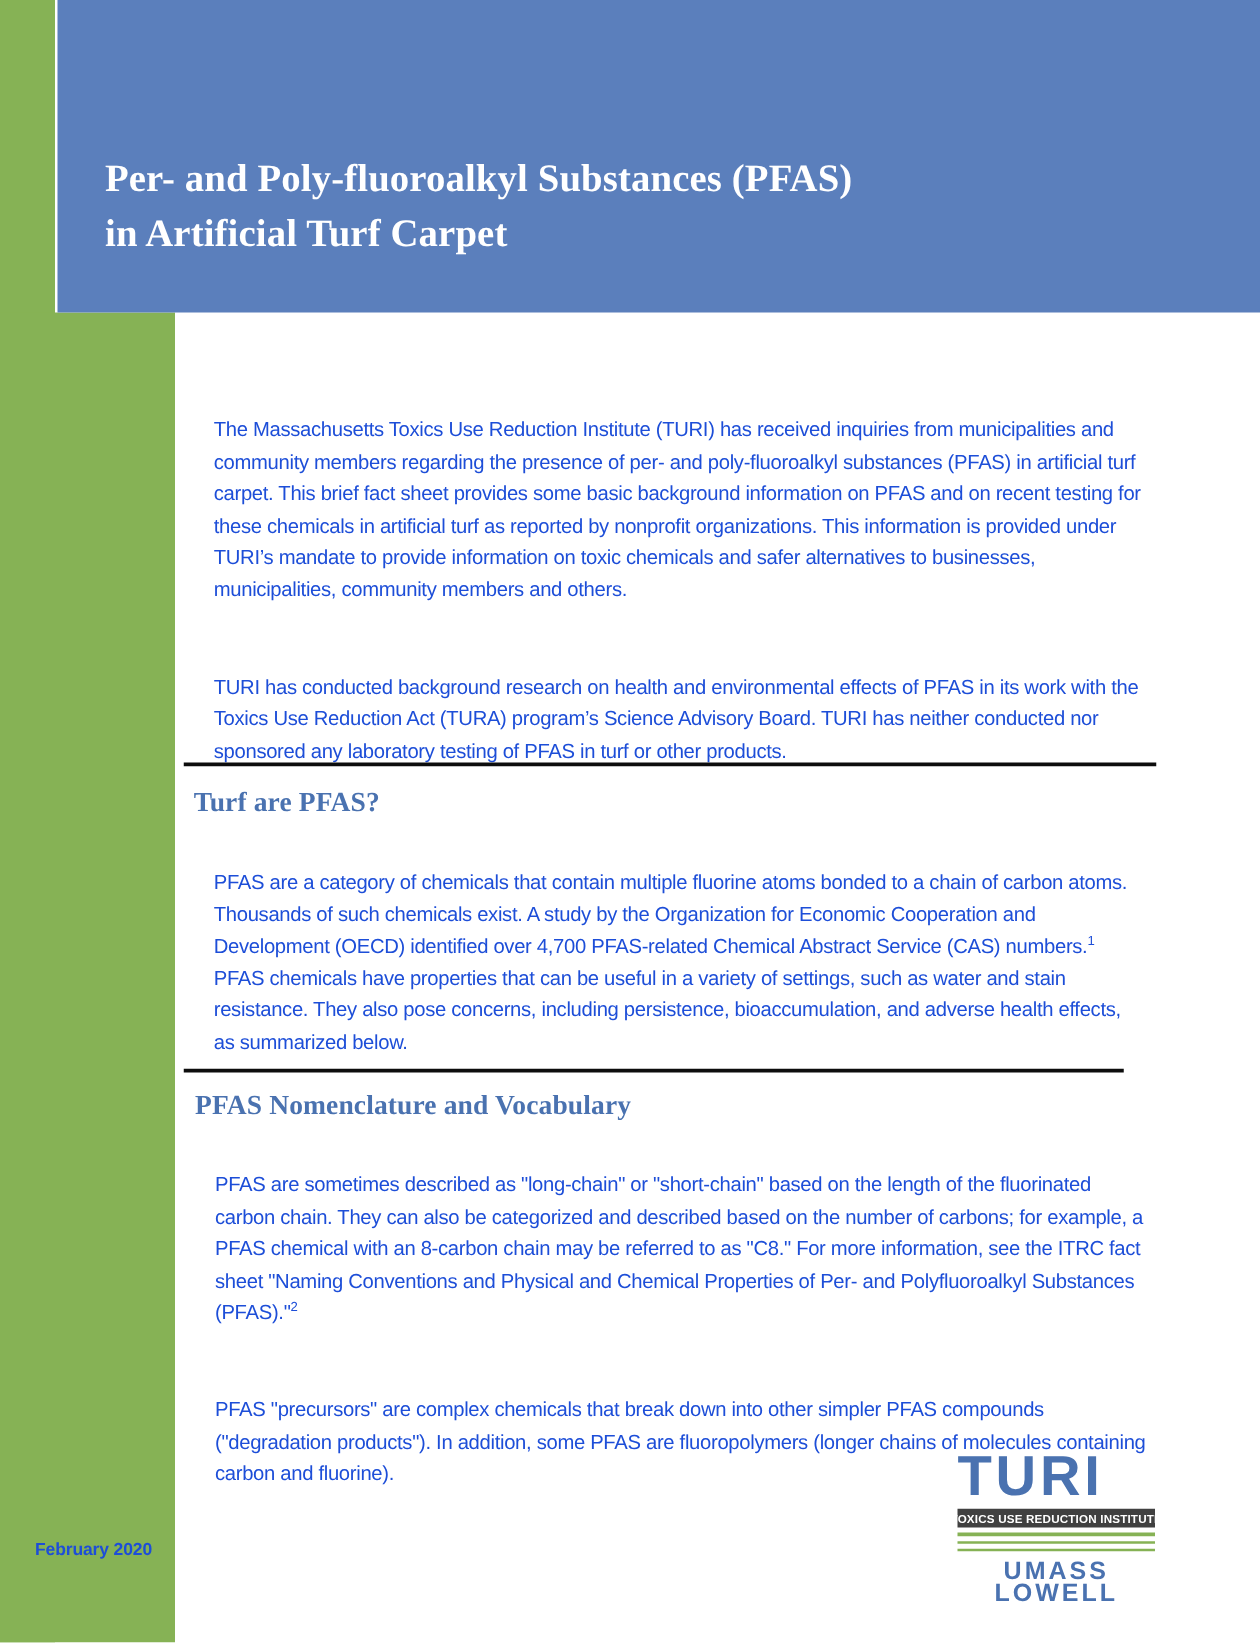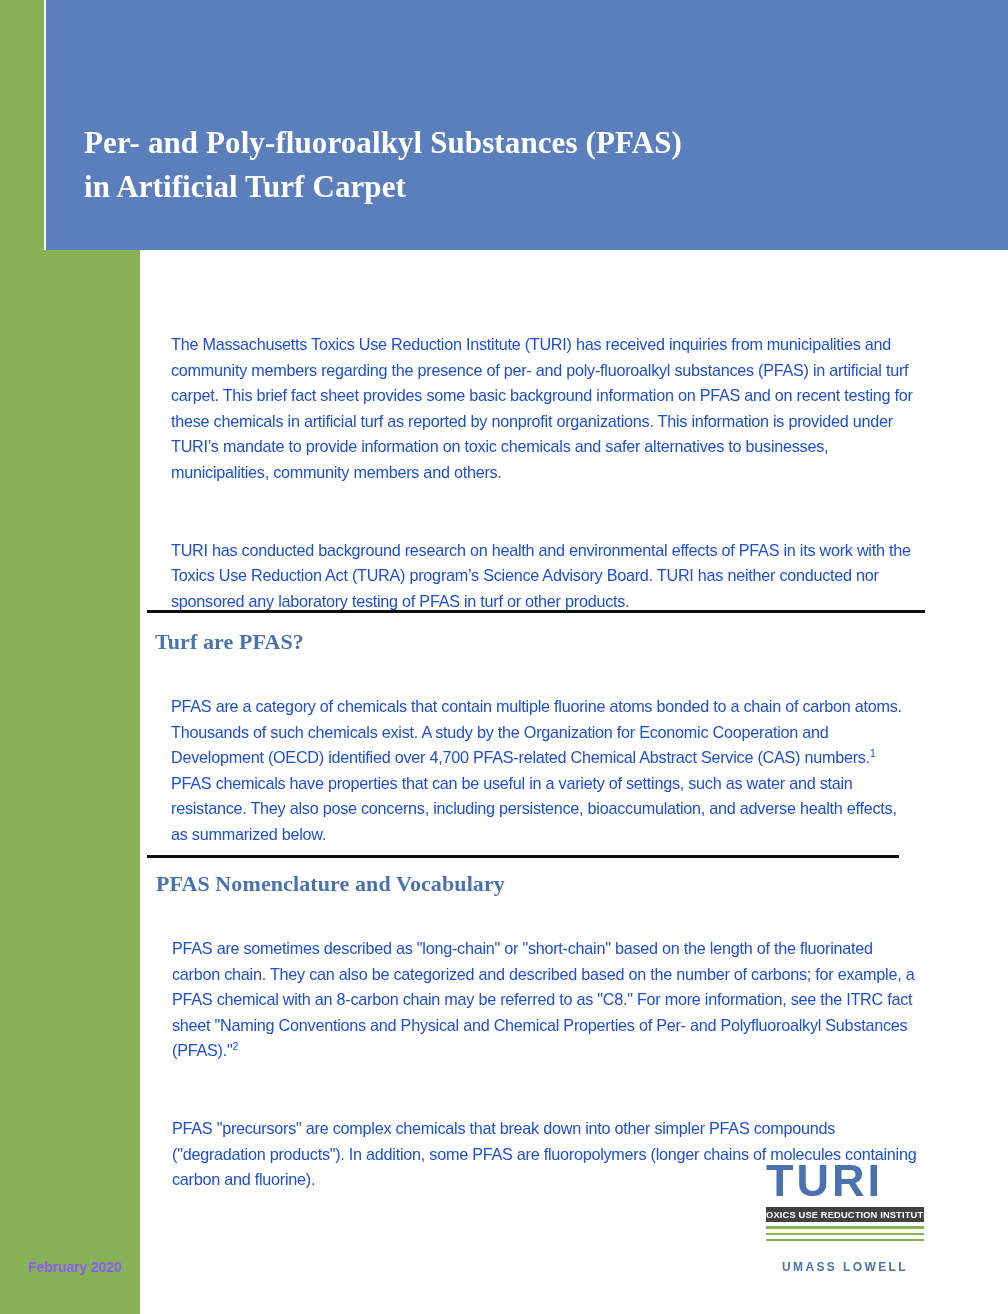--- a/index.html
+++ b/index.html
@@ -100,22 +100,22 @@
   .block-intro   { position: absolute; left: 155px; top: 294px; width: 778px; }
   .block-rule1   { position: absolute; left: 147px; top: 610px; }
   .block-what    { position: absolute; left: 155px; top: 628px; width: 778px; }
   .block-rule2   { position: absolute; left: 147px; top: 855px; }
   .block-nom     { position: absolute; left: 156px; top: 870px; width: 778px; }
 
   
   .footer-date {
     position: absolute;
     left: 28px;
-    top: 1259px;
-    color: #8b5cf6;
+    top: 1231px;
+    color: #1d4ed8;
     font-family: "Liberation Sans", sans-serif;
     font-weight: bold;
     font-size: 14px;
     letter-spacing: -0.1px;
     white-space: nowrap;
   }
 
   
   .logo {
     position: absolute;
@@ -153,25 +153,25 @@
     line-height: 10px;
   }
   .logo-stripe {
     width: 158px;
     height: 3px;
     background: #86b255;
     margin-top: 4px;
   }
   .logo-stripe.thin { height: 2px; margin-top: 4px; }
   .logo-umass {
-    margin-top: 17px;
+    margin-top: 7px;
     color: #4a72b0;
     font-family: "Liberation Sans", sans-serif;
     font-weight: bold;
-    font-size: 12px;
+    font-size: 20px;
     line-height: 18px;
     letter-spacing: 2.4px;
     text-align: center;
     width: 158px;
   }
 </style>
 </head>
 <body>
 
 <div class="green-rail"></div>

